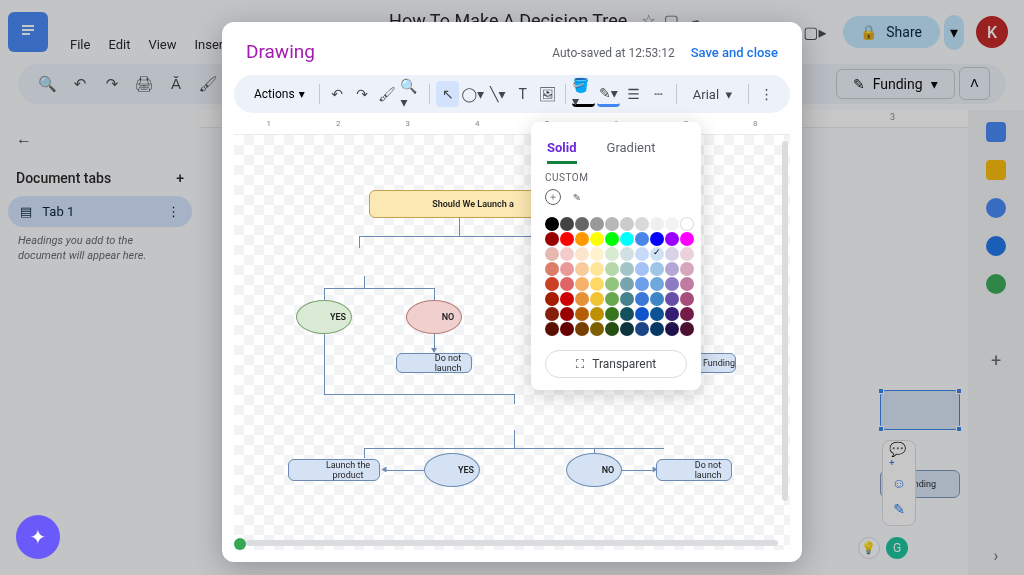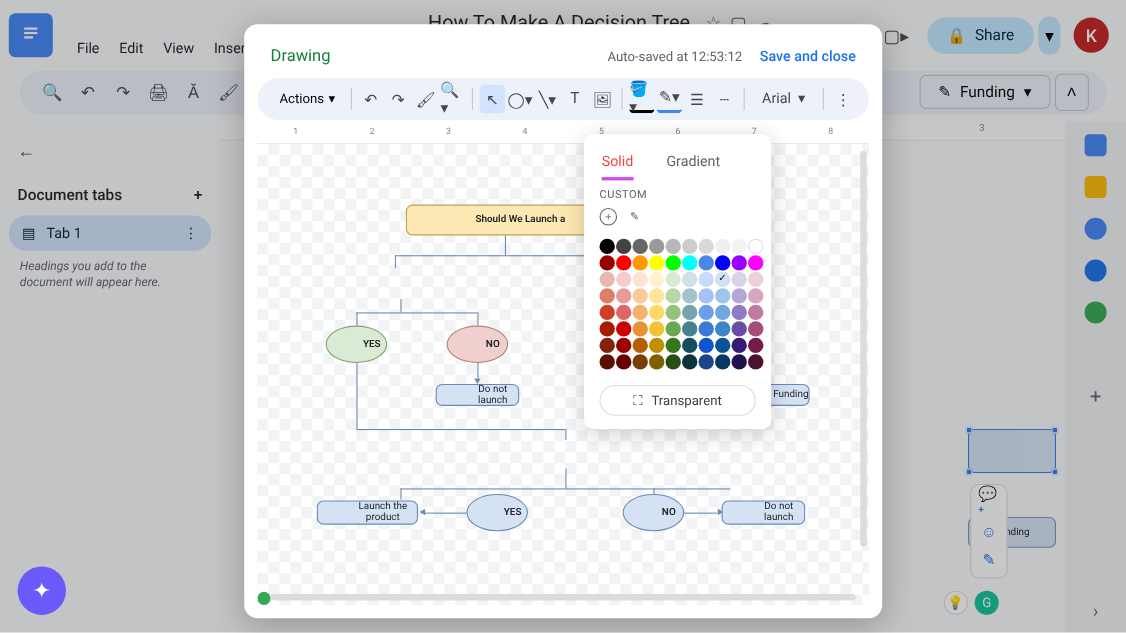--- a/index.html
+++ b/index.html
@@ -31,42 +31,42 @@
 .tab-item .dots { margin-left: auto; }
 .hint-text { font-size: 11px; color: #5f6368; padding: 6px 10px; font-style: italic; line-height: 1.4; }
 .canvas-area { flex: 1; position: relative; background: #f9fbfd; overflow: hidden; }
 .ruler-h { height: 18px; background: repeating-linear-gradient(90deg, #fff 0, #fff 72px); border-bottom: 1px solid #e8eaed; position: relative; font-size: 9px; color: #80868b; }
 .tick { position: absolute; top: 2px; }
 .right-rail { width: 56px; background: #f1f3f4; display: flex; flex-direction: column; align-items: center; gap: 18px; padding-top: 12px; }
 .rail-icon { width: 20px; height: 20px; border-radius: 4px; }
 .overlay { position: absolute; inset: 0; background: rgba(32,33,36,0.25); z-index: 20; }
 .dialog { position: absolute; left: 222px; top: 22px; width: 580px; height: 540px; background: #fff; border-radius: 12px; box-shadow: 0 6px 30px rgba(0,0,0,0.25); z-index: 30; display: flex; flex-direction: column; overflow: hidden; }
 .dialog-hdr { display: flex; align-items: center; justify-content: space-between; padding: 18px 24px 12px 24px; }
-.dialog-title { font-size: 15px; color: #15803d; }
+.dialog-title { font-size: 19px; color: #a21caf; }
 .autosave { font-size: 12px; color: #5f6368; }
 .save-close { font-size: 13px; color: #1a73e8; cursor: pointer; margin-left: 12px; font-weight: 500; }
 .dialog-toolbar { display: flex; align-items: center; gap: 2px; padding: 6px 12px; background: #edf2fa; border-radius: 24px; margin: 0 12px 6px 12px; }
 .dt-icon { width: 26px; height: 26px; display: flex; align-items: center; justify-content: center; color: #444746; cursor: pointer; border-radius: 4px; font-size: 14px; }
 .dt-icon.active { background: #d3e3fd; }
 .actions-btn { font-size: 12px; padding: 4px 8px; display: flex; align-items: center; gap: 4px; cursor: pointer; }
 .font-sel { font-size: 13px; padding: 4px 10px; color: #444746; cursor: pointer; border-radius: 4px; }
 .drawing-ruler { height: 16px; margin: 0 12px; background: #fff; border-bottom: 1px solid #e8eaed; font-size: 8px; color: #80868b; display: flex; justify-content: space-around; }
 .drawing-canvas { flex: 1; margin: 0 12px 12px 12px; position: relative; overflow: hidden; background-image: repeating-conic-gradient(#f1f3f4 0% 25%, #fff 0% 50%); background-size: 20px 20px; }
 .shape { position: absolute; display: flex; align-items: center; justify-content: center; text-align: center; font-size: 9px; color: #1f1f1f; padding-left: 28px; }
 .box-yellow { background: #fce8b2; border: 1px solid #bfa24d; border-radius: 6px; }
 .box-blue { background: #d4e2f4; border: 1px solid #6b8bb5; border-radius: 6px; }
 .ellipse-green { background: #dbead5; border: 1px solid #7aa36e; border-radius: 50%; }
 .ellipse-red { background: #efd0ce; border: 1px solid #b97d79; border-radius: 50%; }
 .ellipse-blue { background: #d4e2f4; border: 1px solid #6b8bb5; border-radius: 50%; }
 .line { position: absolute; background: #6b8bb5; }
 .arrowhead { position: absolute; width: 0; height: 0; border-left: 3px solid transparent; border-right: 3px solid transparent; border-top: 5px solid #6b8bb5; }
 .color-popup { position: absolute; left: 531px; top: 122px; width: 170px; background: #fff; border-radius: 8px; box-shadow: 0 4px 20px rgba(0,0,0,0.18); z-index: 40; padding: 8px 0 12px 0; }
 .cp-tabs { display: flex; gap: 30px; padding: 4px 16px 0px 16px; font-size: 13px; color: #5f6368;}
 .cp-tab { padding: 6px 0; cursor: pointer; }
-.cp-tab.active { color: #ef4444; font-weight: 400; border-bottom: 3px solid #d946ef; }
+.cp-tab.active { color: #6d28d9; font-weight: 700; border-bottom: 3px solid #15803d; }
 .cp-section { padding: 8px 14px; }
 .cp-label { font-size: 10px; color: #5f6368; letter-spacing: 0.5px; margin-bottom: 6px; }
 .custom-row { display: flex; gap: 8px; }
 .custom-btn { width: 16px; height: 16px; border: 1px solid #5f6368; border-radius: 50%; display: flex; align-items: center; justify-content: center; font-size: 10px; cursor: pointer; color: #5f6368; }
 .swatch-grid { display: grid; grid-template-columns: repeat(10, 14px); grid-auto-rows: 14px; gap: 1px; padding: 4px 14px; }
 .swatch { width: 14px; height: 14px; border-radius: 50%; cursor: pointer; position: relative; }
 .swatch.checked::after { content: "✓"; position: absolute; font-size: 9px; color: #000; left: 3px; top: 0; }
 .transparent-btn { margin: 10px 14px 0 14px; border: 1px solid #dadce0; border-radius: 20px; padding: 6px; display: flex; align-items: center; justify-content: center; gap: 8px; font-size: 12px; cursor: pointer; color: #3c4043;}
 .floating-comments { position: absolute; right: 52px; top: 330px; display: flex; flex-direction: column; gap: 6px; background: #fff; border: 1px solid #dadce0; border-radius: 8px; padding: 6px; z-index: 5;}
 .float-icon { width: 20px; height: 20px; display: flex; align-items: center; justify-content: center; color: #1a73e8; cursor: pointer; font-size: 14px; }

